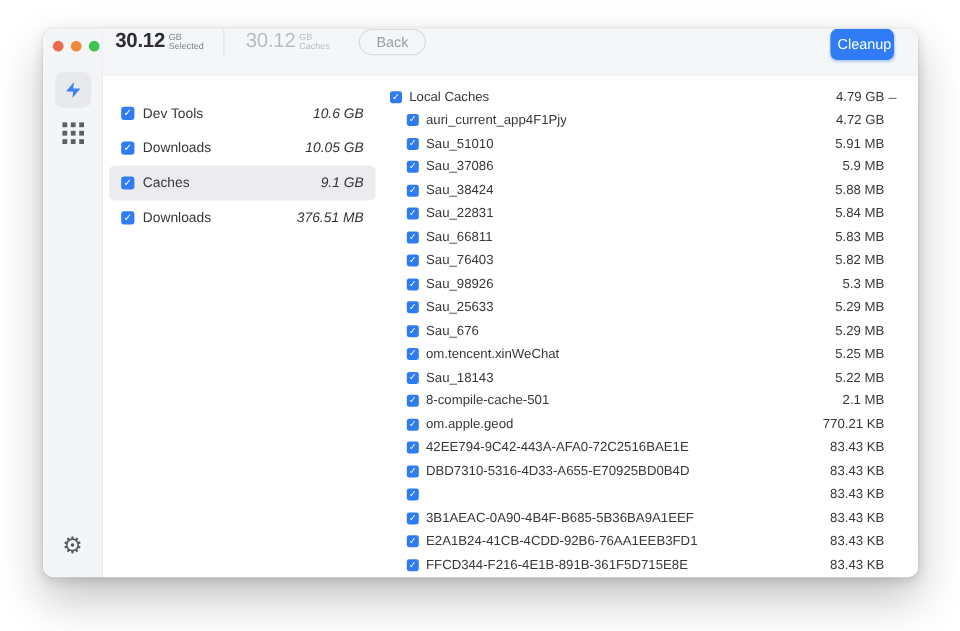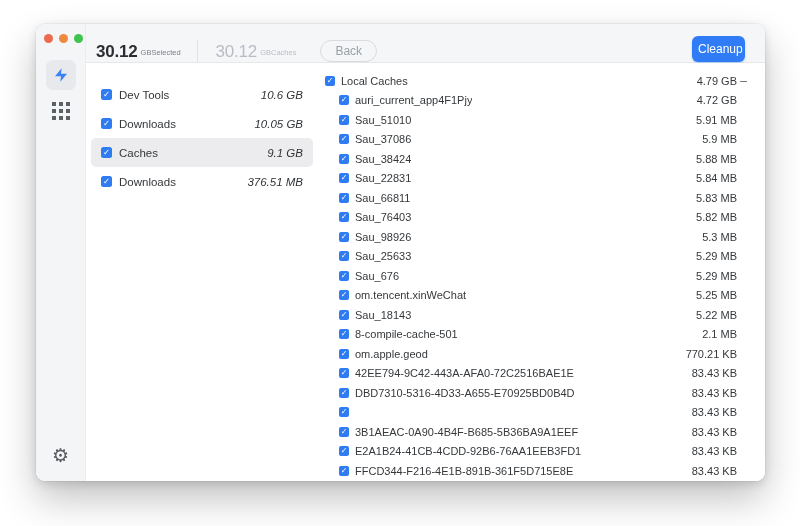--- a/index.html
+++ b/index.html
@@ -31,26 +31,26 @@
   .grid-icon { display:grid; grid-template-columns:repeat(3,4px); grid-auto-rows:4px; gap:3px; }
   .grid-icon i { background:#5c6065; display:block; }
   .gear {
     margin-top:auto; margin-bottom:16px; font-size:19px; line-height:19px;
     color:#56595e; cursor:default;
   }
   
   .main { flex:1; display:flex; flex-direction:column; background:#fff; min-width:0; }
   .header {
     height:38px; flex-shrink:0; background:#f5f6f8; border-bottom:1px solid #e7e8ea;
-    display:flex; align-items:flex-end; padding:0 20px 0 10px;
+    display:flex; align-items:flex-start; padding:0 20px 0 10px;
   }
   .stat { display:flex; align-items:center; }
   .stat .big { font-size:17px; font-weight:600; color:#2b2d30; letter-spacing:-.2px; }
   .stat.total .big { color:#b9bdc3; font-weight:500; }
-  .stack { display:flex; flex-direction:row; margin-left:3px; margin-top:1px; }
+  .stack { display:flex; flex-direction:column; margin-left:3px; margin-top:1px; }
   .stack span { font-size:7.5px; line-height:8px; color:#7c8085; }
   .stat.total .stack span { color:#b9bdc3; }
   .vdiv { width:1px; height:22px; background:#e2e3e6; margin:0 18px 0 16px; }
   .back-btn {
     margin-left:24px; background:transparent; border:1px solid #d8dce1; border-radius:11px;
     color:#9aa0a6; font-size:12px; padding:3px 14px; font-family:inherit; cursor:pointer;
   }
   .cleanup-btn {
     margin-left:auto; width:53px; height:26px; border:none; border-radius:6px;
     background:#2F7CF6; color:#fff; font-size:12px; font-family:inherit; cursor:pointer;

